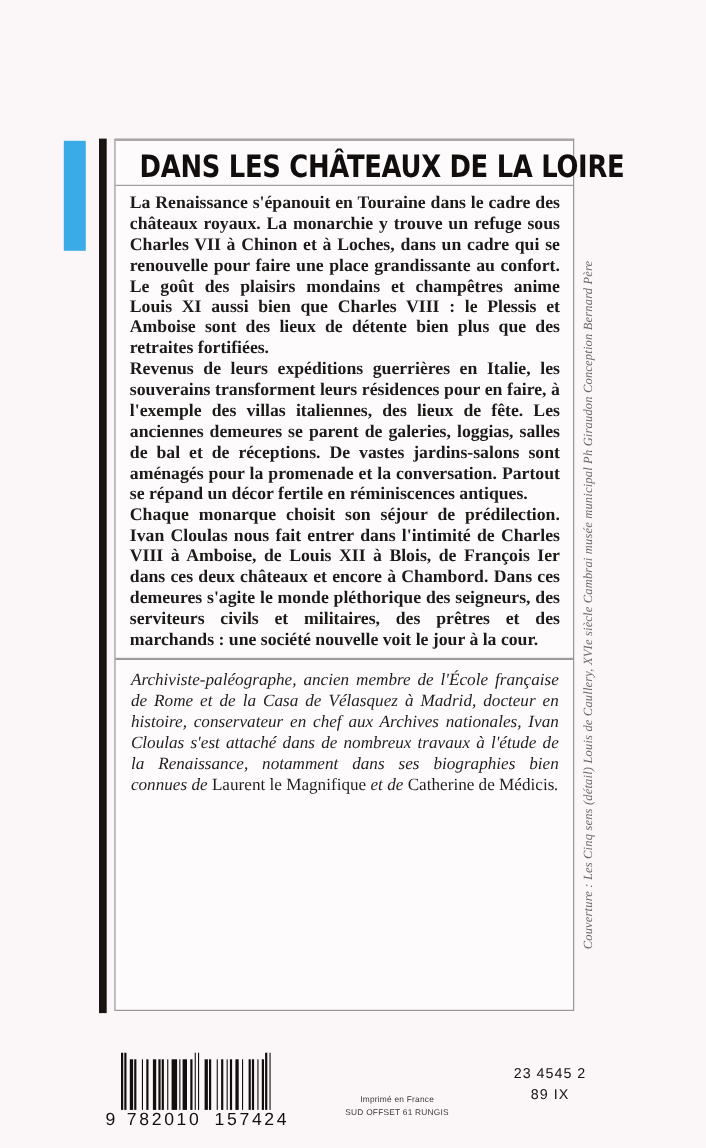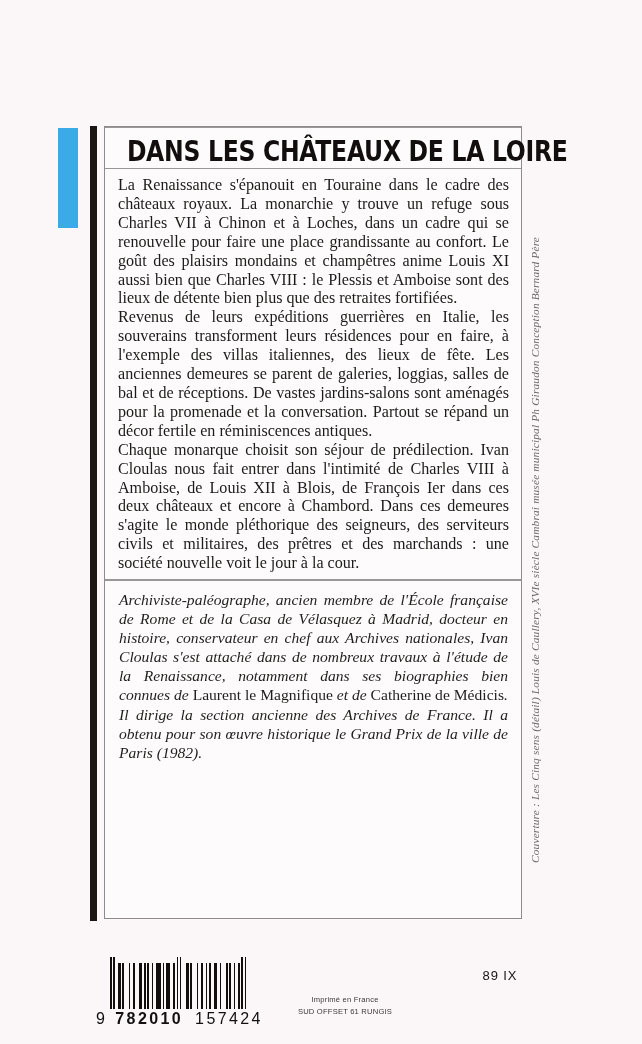--- a/index.html
+++ b/index.html
@@ -93,20 +93,21 @@
     text-align: center;
     transform: scaleX(0.94) scaleY(1.12);
     transform-origin: center top;
     white-space: nowrap;
   }
 
   
   #blurb {
     padding: 7px 12px 6px 13px;
     flex: none;
+    font-weight: bold;
   }
   #blurb p {
     margin: 0;
     font-family: "Liberation Serif", serif;
     font-size: 16.1px;
     line-height: 1.175;
     color: #1d1a19;
     text-align: justify;
     text-justify: inter-word;
     hyphens: none;
@@ -196,26 +197,26 @@
   #barcode-digits {
     display: flex;
     align-items: baseline;
     font-family: "Liberation Sans", sans-serif;
     font-size: 16px;
     letter-spacing: 2.4px;
     color: #121010;
     margin-top: 1px;
   }
   #barcode-digits .lead { margin-right: 8px; }
-  #barcode-digits .grp { margin-right: 12px; font-weight: bold; }
+  #barcode-digits .grp { margin-right: 12px; }
 
   
   #imprint {
     position: absolute;
-    left: 280px;
+    left: 296px;
     top: 994px;
     width: 130px;
     text-align: center;
     font-family: "Liberation Sans", sans-serif;
     font-size: 7.6px;
     line-height: 1.55;
     color: #3d3738;
     letter-spacing: 0.2px;
   }
 
@@ -258,21 +259,20 @@
       <p>Chaque monarque choisit son séjour de prédilection. Ivan Cloulas nous fait entrer dans l'intimité de Charles VIII à Amboise, de Louis XII à Blois, de François Ier dans ces deux châteaux et encore à Chambord. Dans ces demeures s'agite le monde pléthorique des seigneurs, des serviteurs civils et militaires, des prêtres et des marchands : une société nouvelle voit le jour à la cour.</p>
     </div>
 
     <div class="rule"></div>
 
 
     <div class="rule"></div>
 
     <div id="bio">
       <p><span>Archiviste-paléographe, ancien membre de l'École française de Rome et de la Casa de Vélasquez à Madrid, docteur en histoire, conservateur en chef aux Archives nationales, Ivan Cloulas s'est attaché dans de nombreux travaux à l'étude de la Renaissance, notamment dans ses biographies bien connues de </span><span class="roman">Laurent le Magnifique</span><span> et de </span><span class="roman">Catherine de Médicis</span><span>.</span></p>
-      <p>Il dirige la section ancienne des Archives de France. Il a obtenu pour son œuvre historique le Grand Prix de la ville de Paris (1982).</p>
     </div>
 
   </div>
 
   <div id="credit">
     <div id="credit-text">Couverture : Les Cinq sens (détail) Louis de Caullery, XVIe siècle Cambrai musée municipal  Ph Giraudon  Conception  Bernard Père</div>
   </div>
 
   <div id="barcode-area">
     <div id="barcode-bars">
@@ -343,16 +343,17 @@
       <span>157424</span>
     </div>
   </div>
 
   <div id="imprint">
     <div>Imprimé en France</div>
     <div>SUD OFFSET  61 RUNGIS</div>
   </div>
 
   <div id="pricing">
+    <div>23 4545 2</div>
     <div>89 IX</div>
   </div>
 
 </div>
 
 </body></html>

